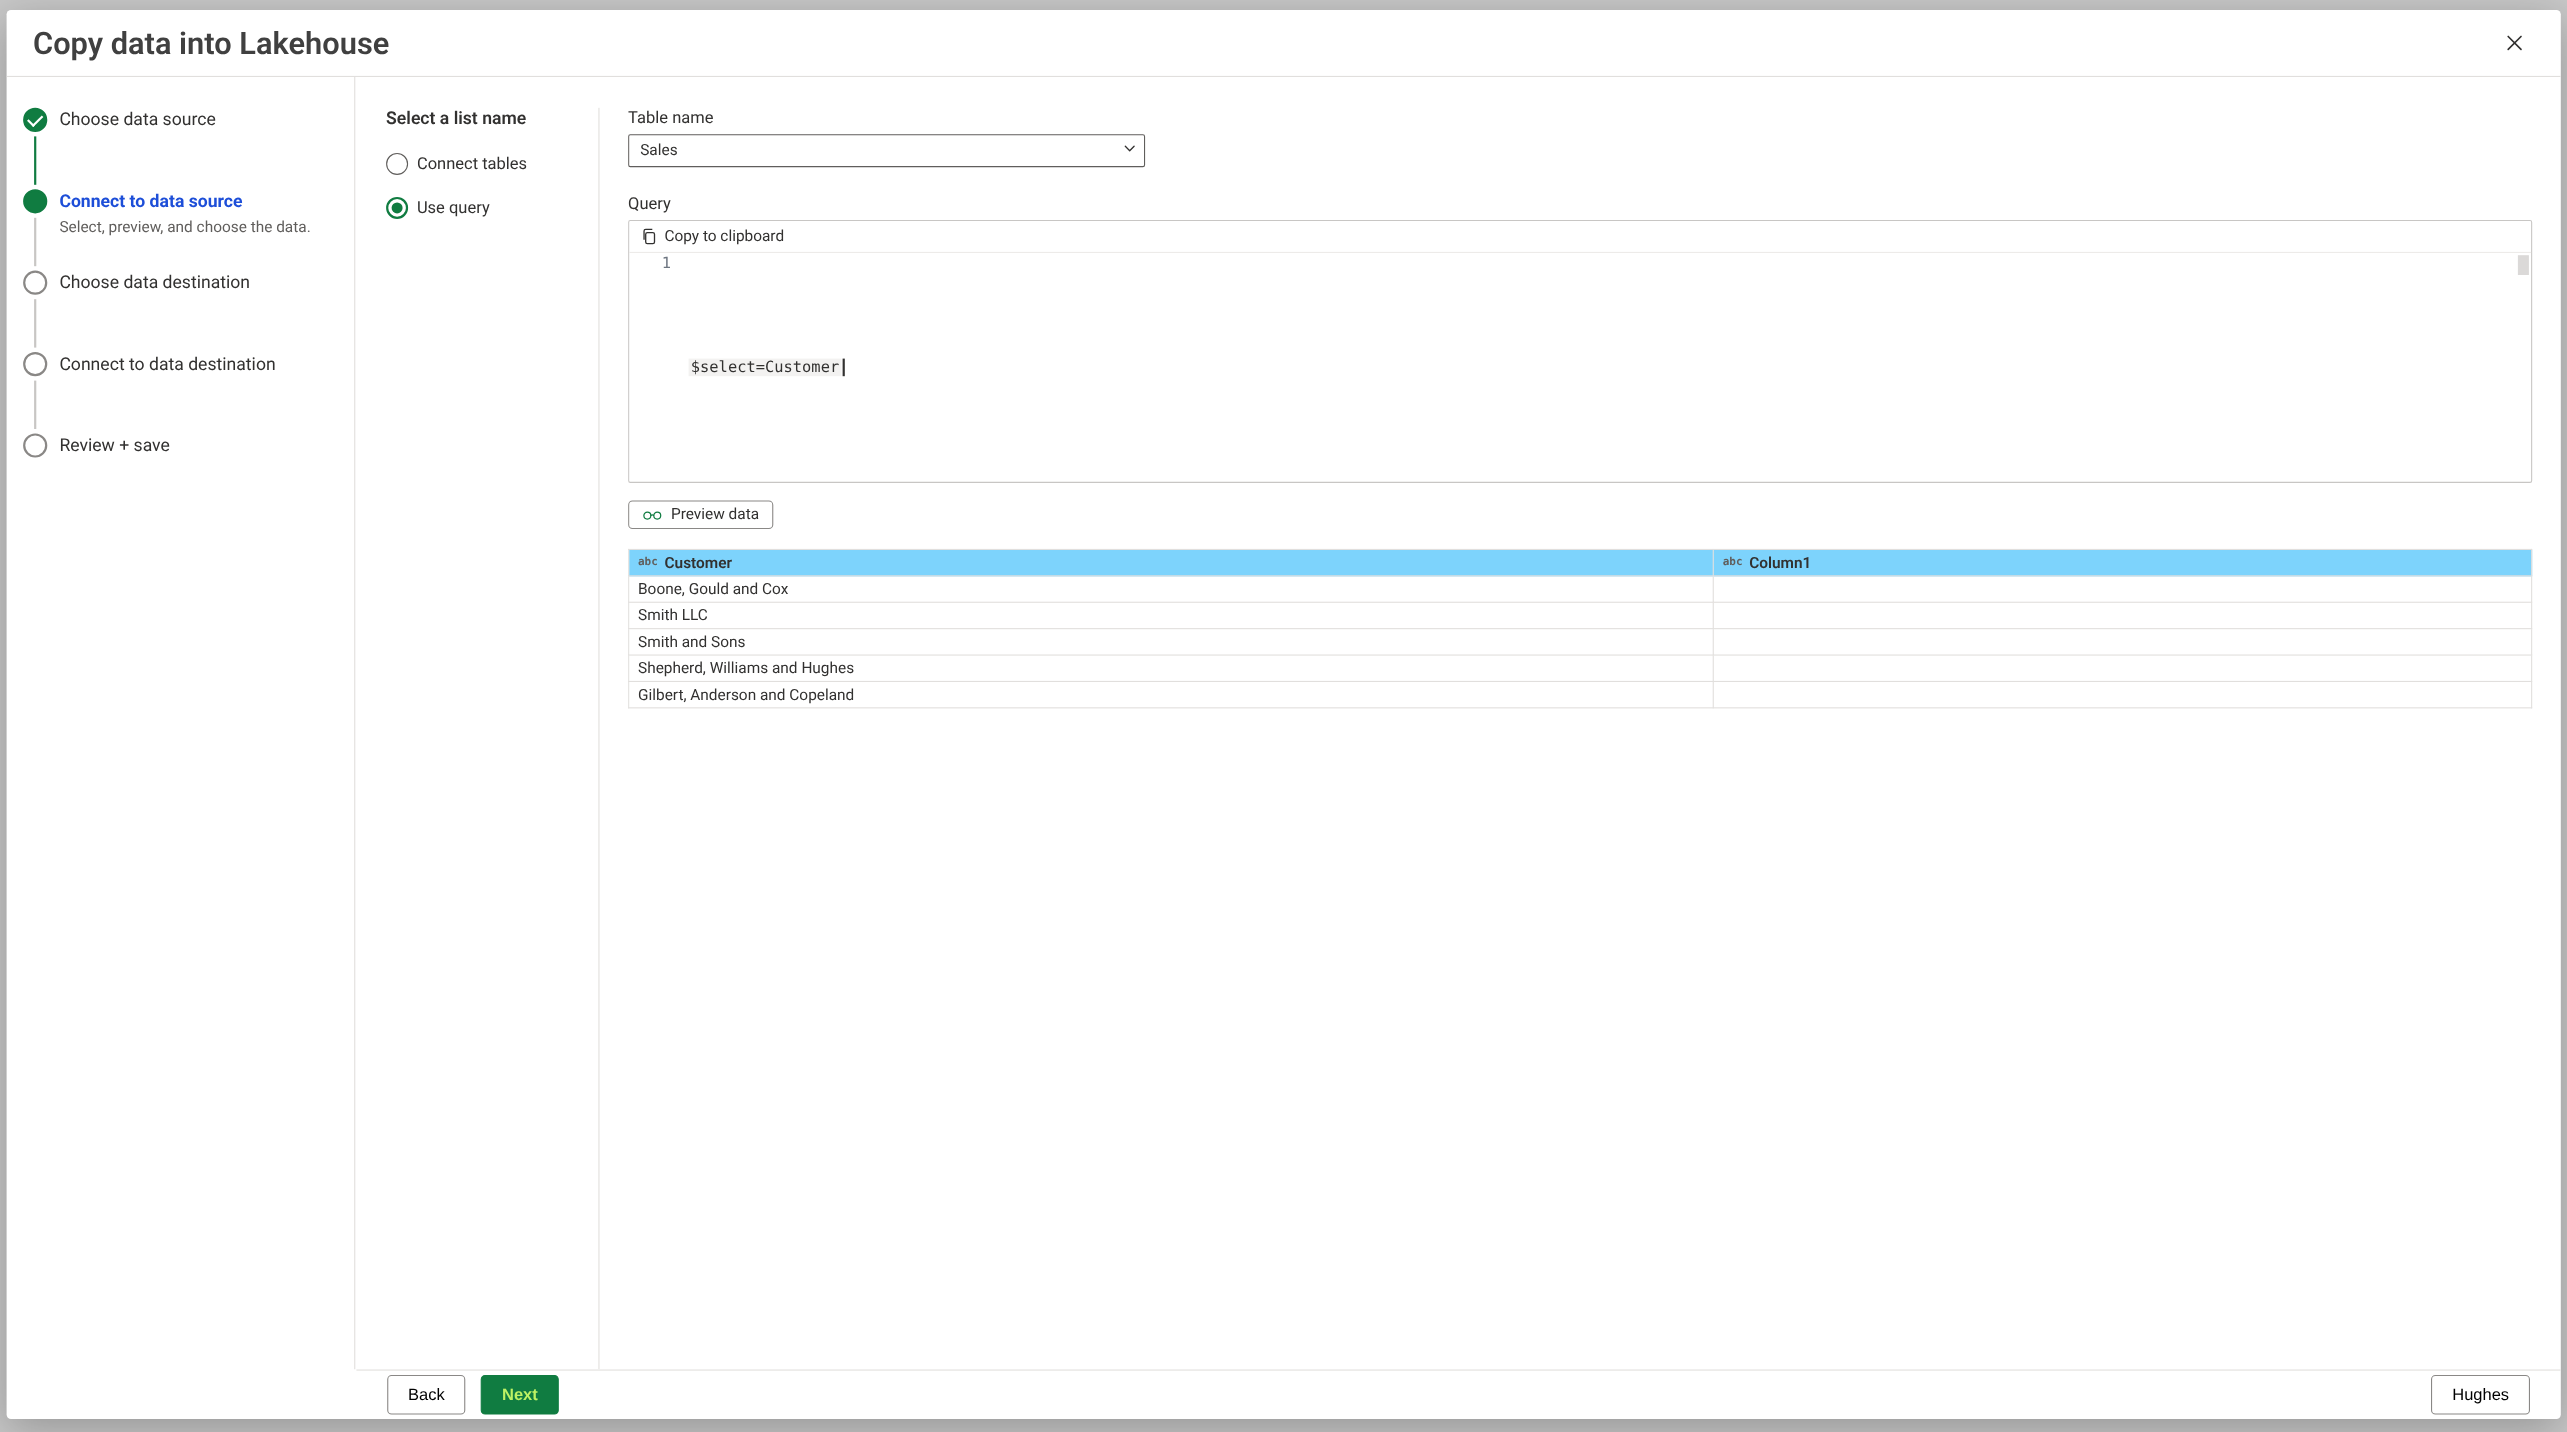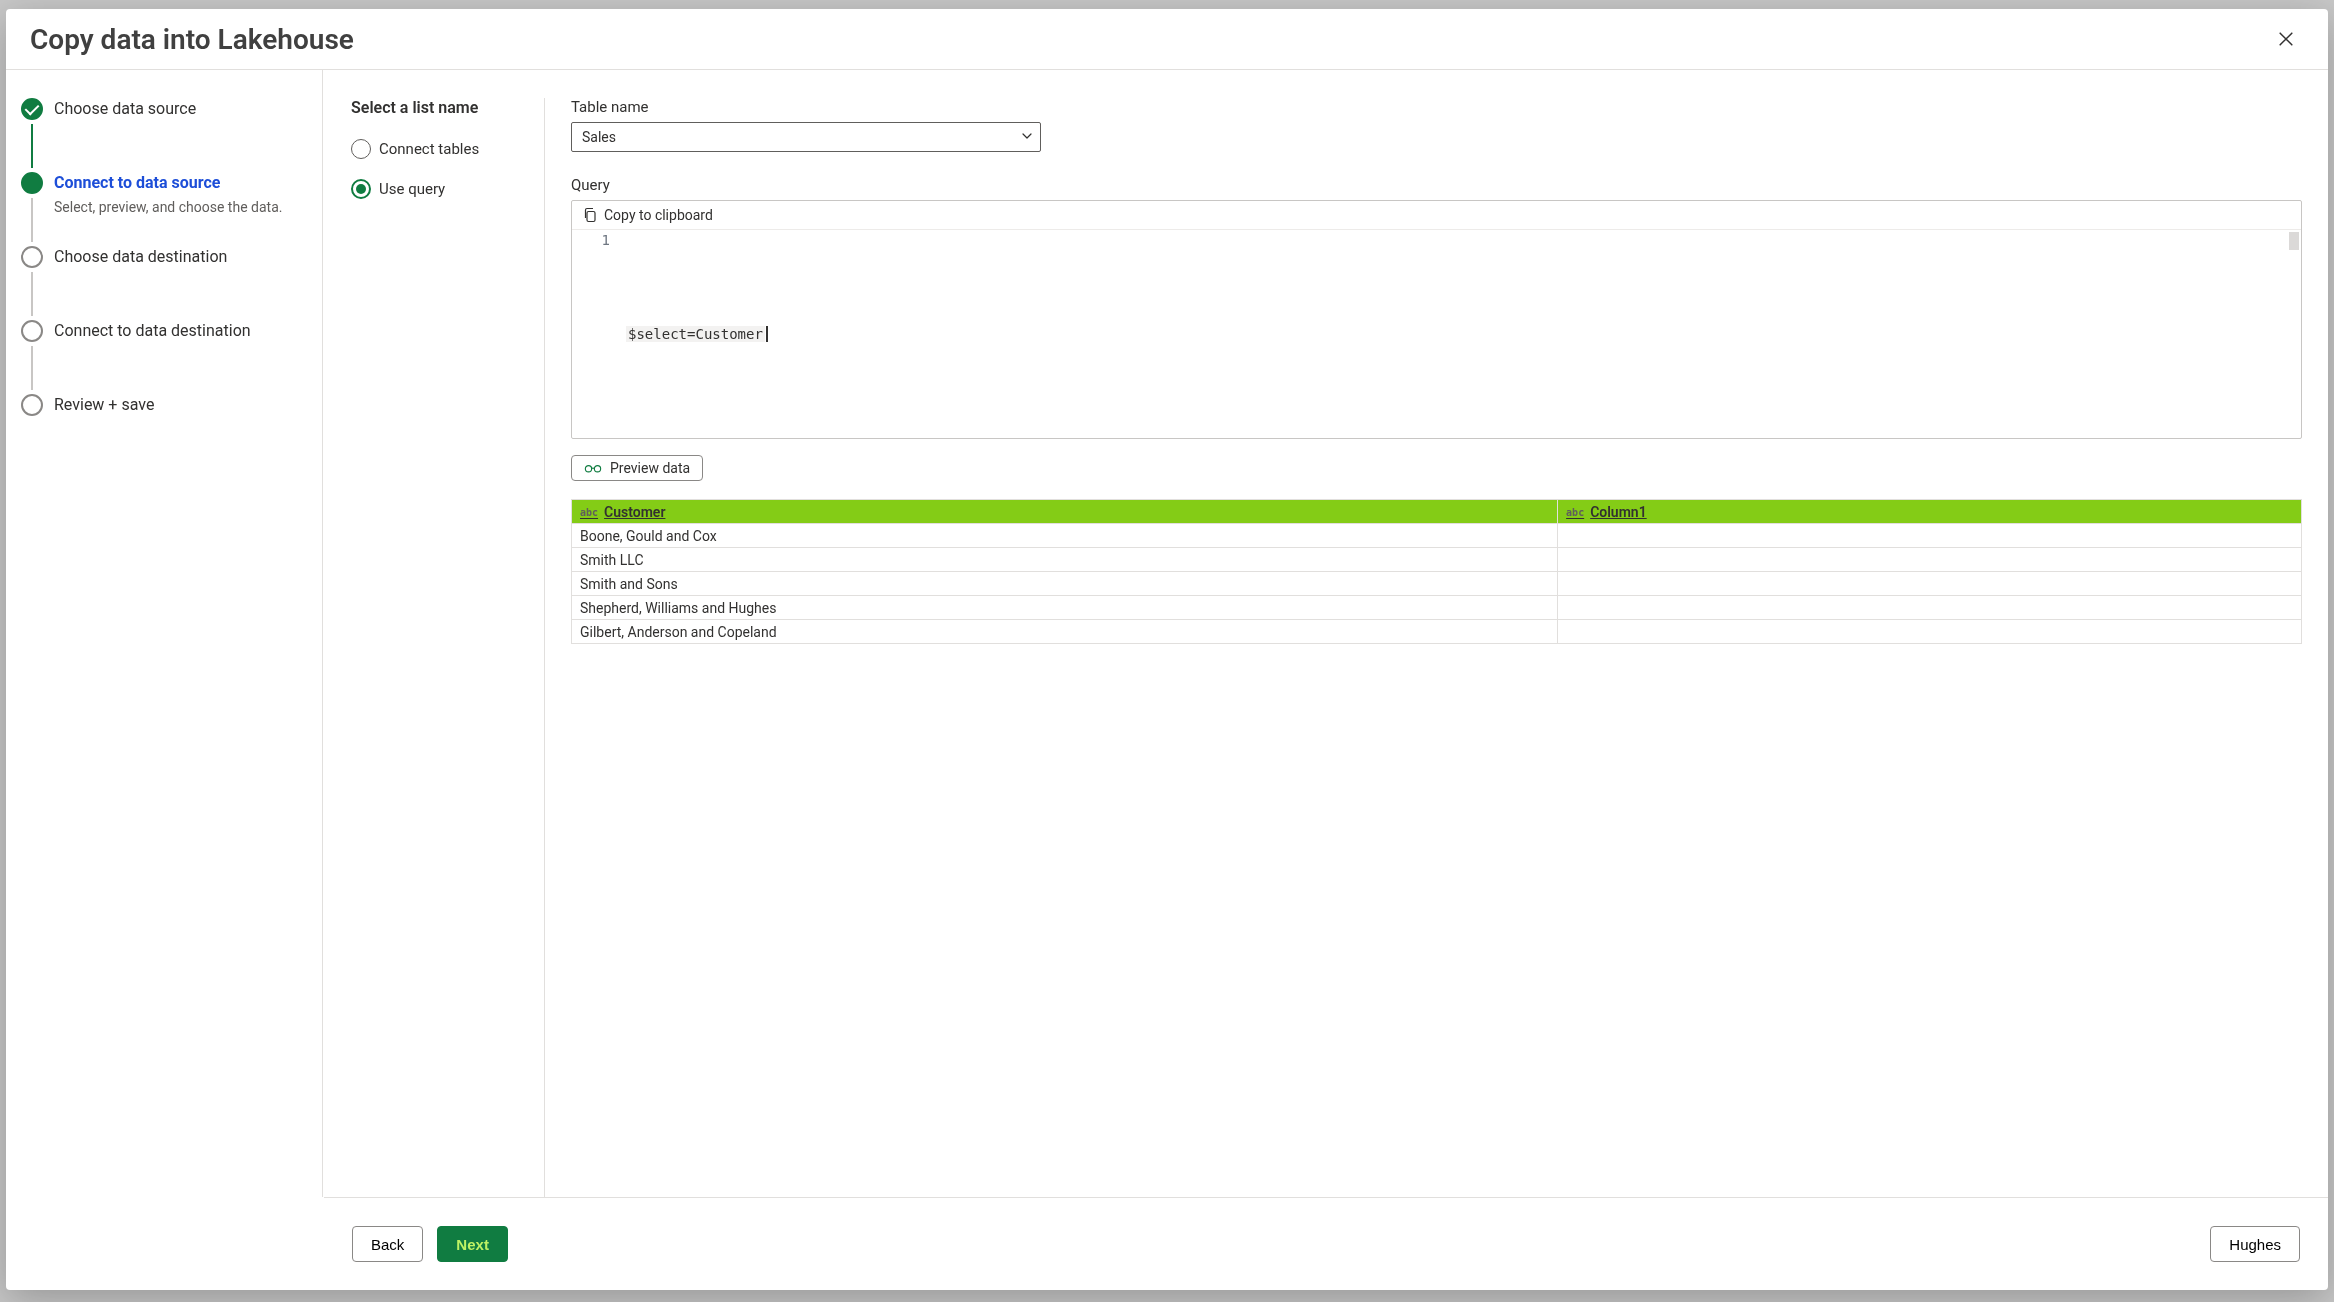--- a/index.html
+++ b/index.html
@@ -308,35 +308,34 @@
     border-collapse: collapse;
     font-size: 14px;
   }
   .data-table th, .data-table td {
     border: 1px solid #e1dfdd;
     padding: 2px 8px;
     text-align: left;
     height: 24px;
   }
   .data-table th {
-    background: #84cc16;
+    background: #7dd3fc;
     font-weight: 600;
-    text-decoration: underline;
   }
   .col-type {
     font-size: 10px;
     color: #605e5c;
     font-family: "Consolas", monospace;
     margin-right: 6px;
     vertical-align: middle;
   }
   .footer {
     flex: 0 0 auto;
     border-top: 1px solid #e1dfdd;
-    padding: 28px 28px;
+    padding: 4px 28px;
     display: flex;
     align-items: center;
     justify-content: space-between;
     margin-left: 318px;
   }
   .footer-left {
     display: flex;
     gap: 14px;
   }
   .btn {

